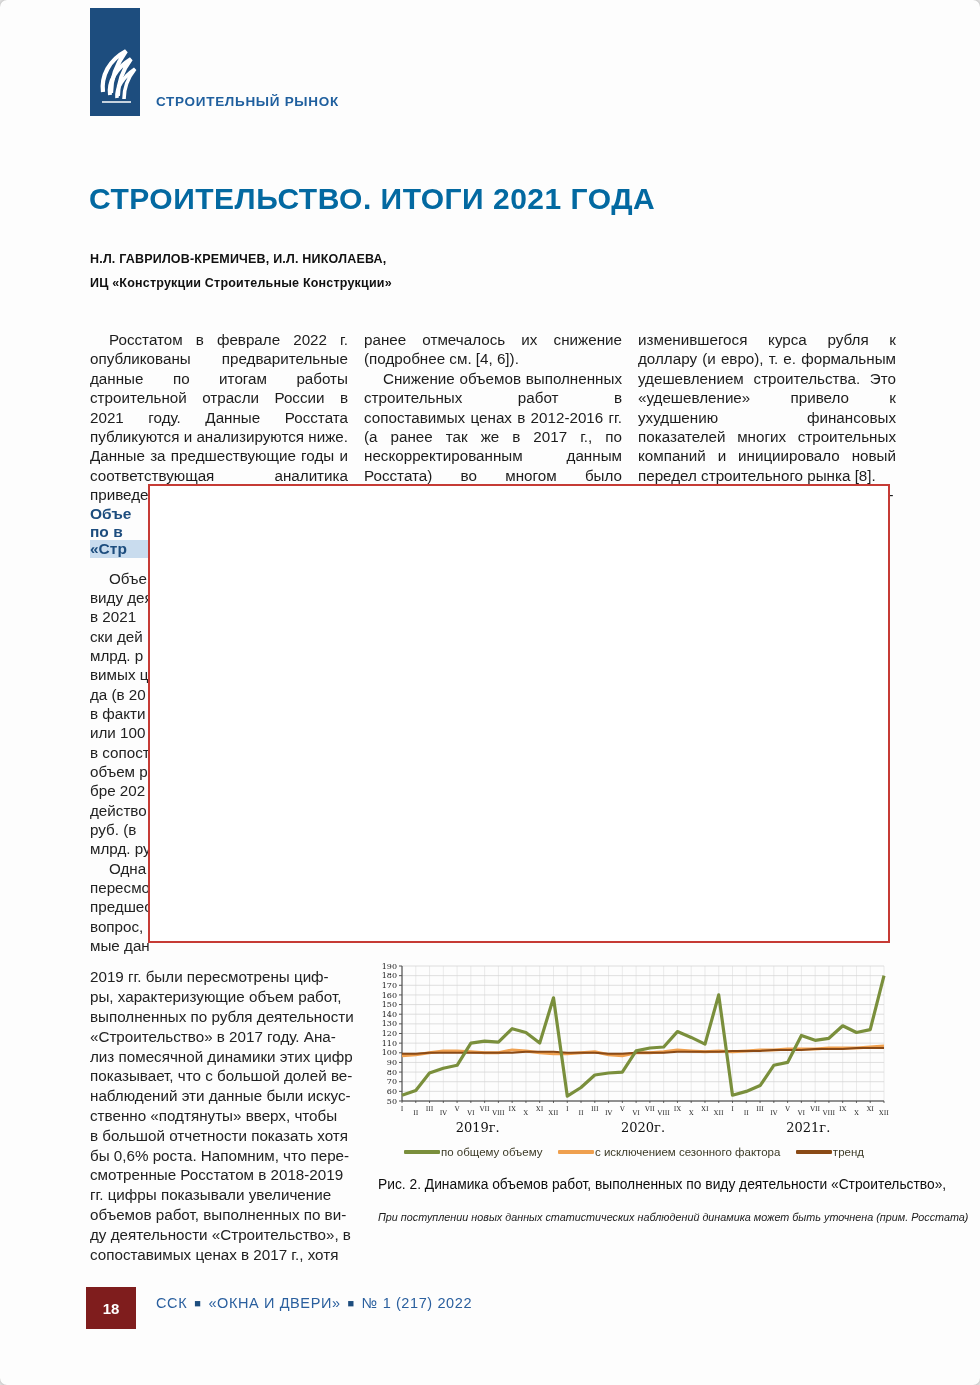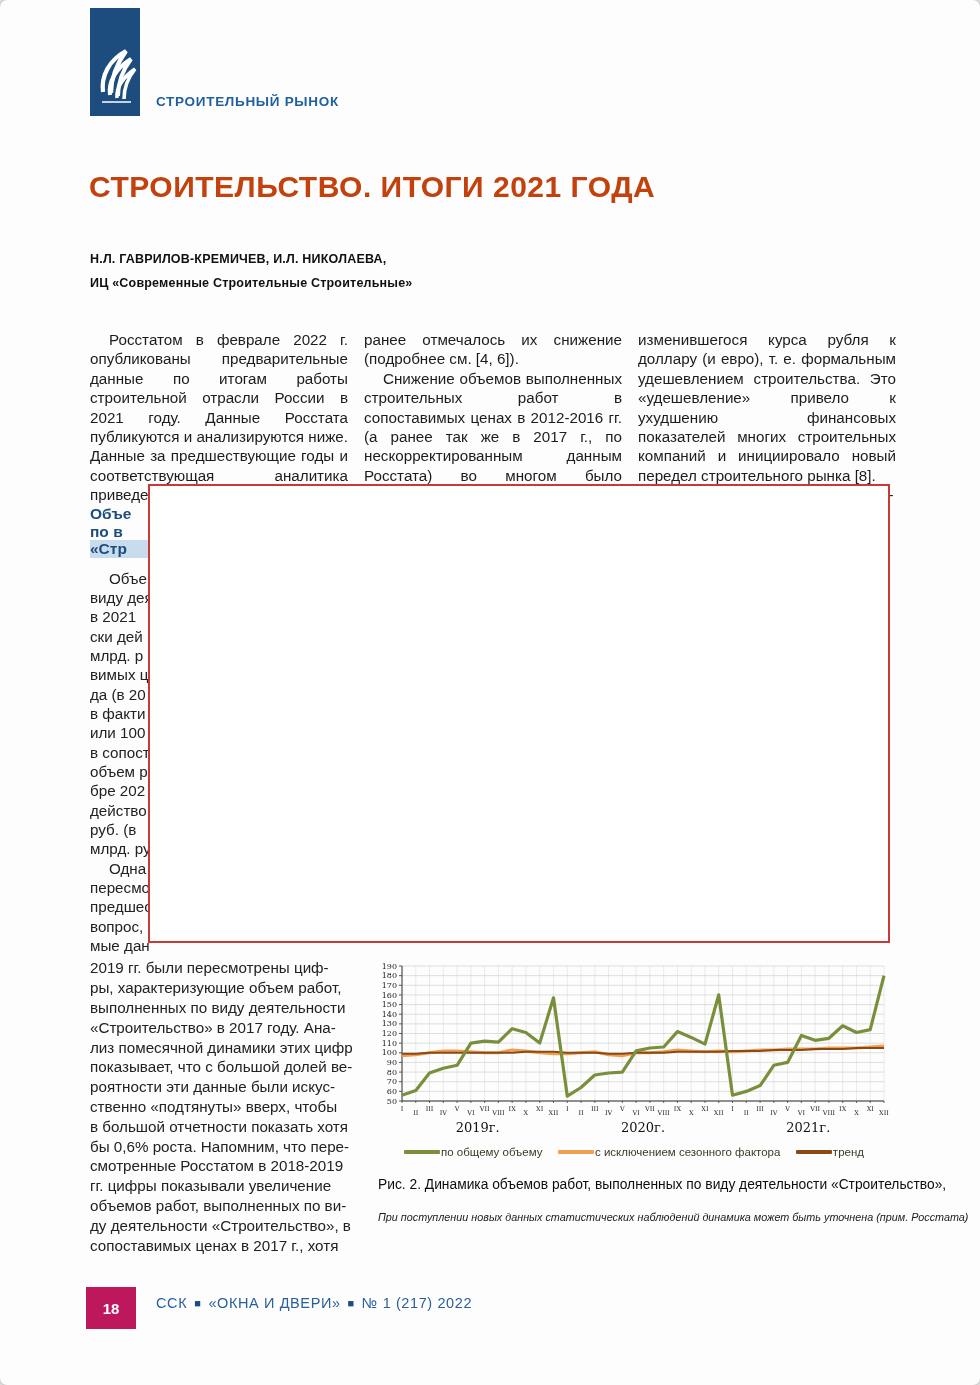--- a/index.html
+++ b/index.html
@@ -4,37 +4,37 @@
 <style>
   html,body{margin:0;padding:0;background:#e8e8e8;}
   .page{position:relative;width:980px;height:1385px;background:#fdfdfd;overflow:hidden;
         font-family:"Liberation Sans",sans-serif;color:#222;box-shadow:0 0 4px rgba(0,0,0,.3);border-radius:7px;}
   
   .logo{position:absolute;left:90px;top:8px;width:50px;height:108px;background:#1d4d7e;}
   .logo svg{position:absolute;left:0;bottom:4px;}
   
   .section-label{position:absolute;left:156px;top:94px;font-size:13.5px;font-weight:bold;
                  color:#1f5f9e;letter-spacing:.7px;}
-  .title{position:absolute;left:89px;top:170px;margin:0;font-size:30px;font-weight:bold;
-         color:#c2410c;letter-spacing:.5px;}
+  .title{position:absolute;left:89px;top:182px;margin:0;font-size:30px;font-weight:bold;
+         color:#0369a1;letter-spacing:.5px;}
   .authors1{position:absolute;left:90px;top:252px;font-size:12.5px;font-weight:bold;color:#101010;letter-spacing:.2px;}
   .authors2{position:absolute;left:90px;top:276px;font-size:12.5px;font-weight:bold;color:#101010;letter-spacing:.2px;}
   
   .col{position:absolute;top:330px;width:258px;font-size:15.2px;line-height:19.4px;
        text-align:justify;color:#1c1c1c;}
   .col p{margin:0;}
   .indent{text-indent:19px;}
   .col1{left:90px;}.col2{left:364px;}.col3{left:638px;}
   
   .leftcol{position:absolute;left:90px;top:505px;width:264px;z-index:1;}
   .lc-h{font-size:15.5px;font-weight:bold;color:#1d4d7e;line-height:17.5px;white-space:pre;}
   .lc-h.hl{background:#c9dcee;}
   .lc-frags{margin-top:11px;}
   .lc-frags div{font-size:15.2px;line-height:19.35px;white-space:pre;}
-  .lc-full{margin-top:3px;}
+  .lc-full{margin-top:12px;}
   .lc-full div{font-size:15.2px;line-height:19.8px;white-space:pre;}
   .fr-indent{padding-left:19px;}
   
   .placeholder{position:absolute;left:148px;top:484px;width:742px;height:459px;
                background:#fff;border:2px solid #c63b35;box-sizing:border-box;z-index:5;}
   
   .chart{position:absolute;left:376px;top:954px;width:525px;height:430px;margin:0;z-index:2;}
   #chart-svg{position:absolute;left:0;top:0;width:518px;height:190px;}
   .ax{font:8px "DejaVu Serif",serif;fill:#222;}
   .mx{font:6.5px "DejaVu Serif",serif;fill:#222;}
@@ -42,21 +42,21 @@
   .legend{position:absolute;left:2px;top:192px;width:512px;display:flex;justify-content:space-between;
           padding:0 26px;box-sizing:border-box;}
   .leg-item{display:flex;align-items:center;gap:1px;font-size:11.5px;color:#3c3a26;white-space:nowrap;}
   .leg-line{width:36px;height:3.5px;border-radius:1px;flex:0 0 auto;}
   .caption{position:absolute;left:2px;top:222px;width:600px;}
   .cap{font-size:13.8px;font-weight:normal;color:#0d0d0d;line-height:17.5px;}
   .cap sup{font-size:9px;}
   .fn{margin-top:4px;font-size:10.8px;font-style:italic;color:#1a1a1a;line-height:13.5px;
       font-family:"Liberation Sans",sans-serif;}
   
-  .pagenum{position:absolute;left:86px;top:1287px;width:50px;height:42px;background:#be185d;
+  .pagenum{position:absolute;left:86px;top:1287px;width:50px;height:42px;background:#7f1d1d;
            color:#fff;font-weight:bold;font-size:15px;display:flex;align-items:center;justify-content:center;}
   .journal{position:absolute;left:156px;top:1295px;font-size:14.5px;color:#2a5f9e;letter-spacing:.6px;}
   .journal .sq{color:#1d4d7e;font-size:11px;margin:0 7px;position:relative;top:-1px;}
 </style>
 </head>
 <body>
 
 <div class="page">
 
   <div class="logo">
@@ -66,21 +66,21 @@
       <path d="M27 94 C26 84 33 73 45 65 C37 75 34 84 34 95" fill="none" stroke="#ffffff" stroke-width="3.6"></path>
       <path d="M12 98 L41 98" stroke="#ffffff" stroke-width="1.6"></path>
     </svg>
   </div>
 
   <div class="section-label">СТРОИТЕЛЬНЫЙ РЫНОК</div>
 
   <h1 class="title">СТРОИТЕЛЬСТВО. ИТОГИ 2021 ГОДА</h1>
 
   <div class="authors1">Н.Л. ГАВРИЛОВ-КРЕМИЧЕВ, И.Л. НИКОЛАЕВА,</div>
-  <div class="authors2">ИЦ «Современные Строительные Строительные»</div>
+  <div class="authors2">ИЦ «Конструкции Строительные Конструкции»</div>
 
   <div class="col col1">
     <p class="indent">Росстатом в феврале 2022 г. опубликованы предварительные данные по итогам работы строительной отрасли России в 2021 году. Данные Росстата публикуются и анализируются ниже. Данные за предшествующие годы и соответствующая аналитика приведены в [1-7].</p>
   </div>
   <div class="col col2">
     <p>ранее отмечалось их снижение (подробнее см. [4, 6]).</p>
     <p class="indent">Снижение объемов выполненных строительных работ в сопоставимых ценах в 2012-2016 гг. (а ранее так же в 2017 г., по нескорректированным данным Росстата) во многом было обусловлено отставанием рублевых цен</p>
   </div>
   <div class="col col3">
     <p>изменившегося курса рубля к доллару (и евро), т. е. формальным удешевлением строительства. Это «удешевление» привело к ухудшению финансовых показателей многих строительных компаний и инициировало новый передел строительного рынка [8].</p>
@@ -111,25 +111,25 @@
         <div>млрд. ру</div>
         <div class="fr-indent">Одна</div>
         <div>пересмо</div>
         <div>предшес</div>
         <div>вопрос,</div>
         <div>мые дан</div>
       </div>
     <div id="lc-full" class="lc-full">
         <div>2019 гг. были пересмотрены циф-</div>
         <div>ры, характеризующие объем работ,</div>
-        <div>выполненных по виду деятельности</div>
+        <div>выполненных по рубля деятельности</div>
         <div>«Строительство» в 2017 году. Ана-</div>
         <div>лиз помесячной динамики этих цифр</div>
         <div>показывает, что с большой долей ве-</div>
-        <div>роятности эти данные были искус-</div>
+        <div>наблюдений эти данные были искус-</div>
         <div>ственно «подтянуты» вверх, чтобы</div>
         <div>в большой отчетности показать хотя</div>
         <div>бы 0,6% роста. Напомним, что пере-</div>
         <div>смотренные Росстатом в 2018-2019</div>
         <div>гг. цифры показывали увеличение</div>
         <div>объемов работ, выполненных по ви-</div>
         <div>ду деятельности «Строительство», в</div>
         <div>сопоставимых ценах в 2017 г., хотя</div>
       </div>
   </div>

